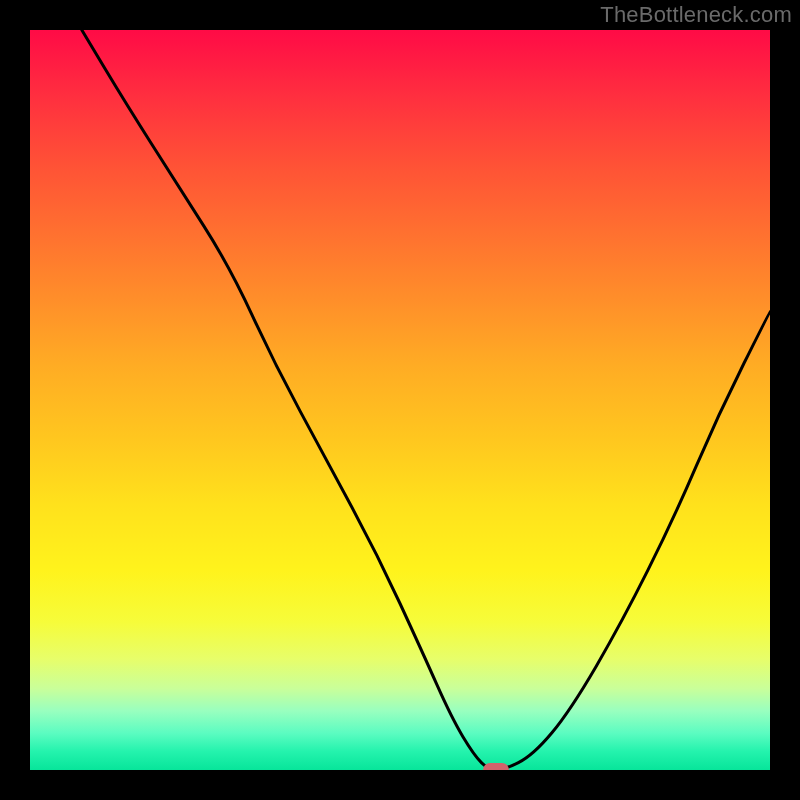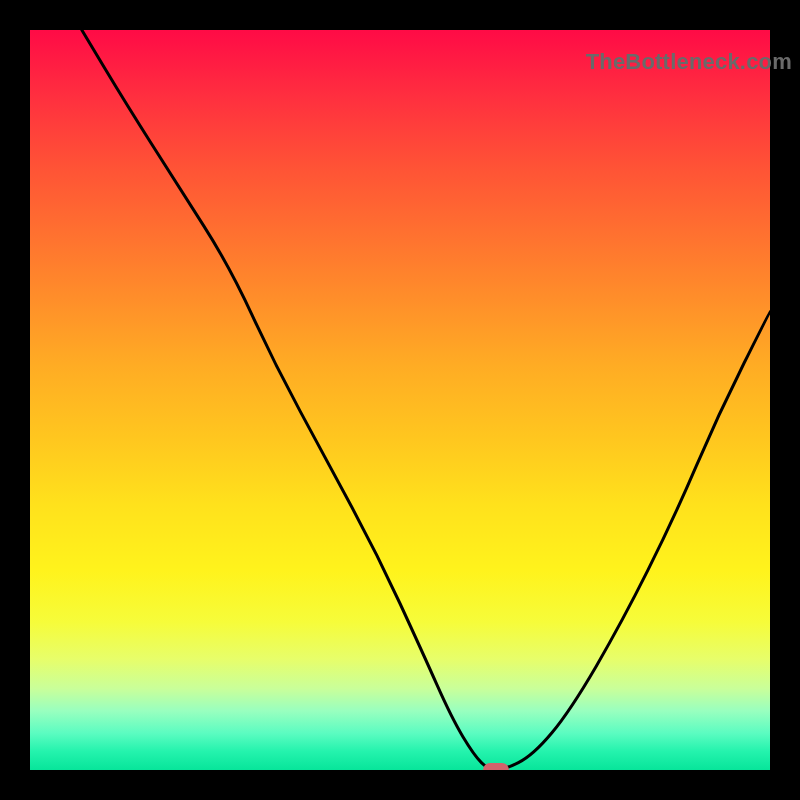--- a/index.html
+++ b/index.html
@@ -15,25 +15,24 @@
     position: relative;
     width: 800px;
     height: 800px;
     background: #000;
   }
   .watermark {
     position: absolute;
     top: 2px;
     right: 8px;
     font-size: 22px;
-    font-weight: bold;
+    font-weight: normal;
     color: #6a6a6a;
     letter-spacing: 0.2px;
     z-index: 10;
-    margin-top: 47px;
   }
   .plot {
     position: absolute;
     left: 30px;
     top: 30px;
     width: 740px;
     height: 740px;
     background: linear-gradient(to bottom,
       #ff0b46 0%,
       #ff2f3f 9%,

